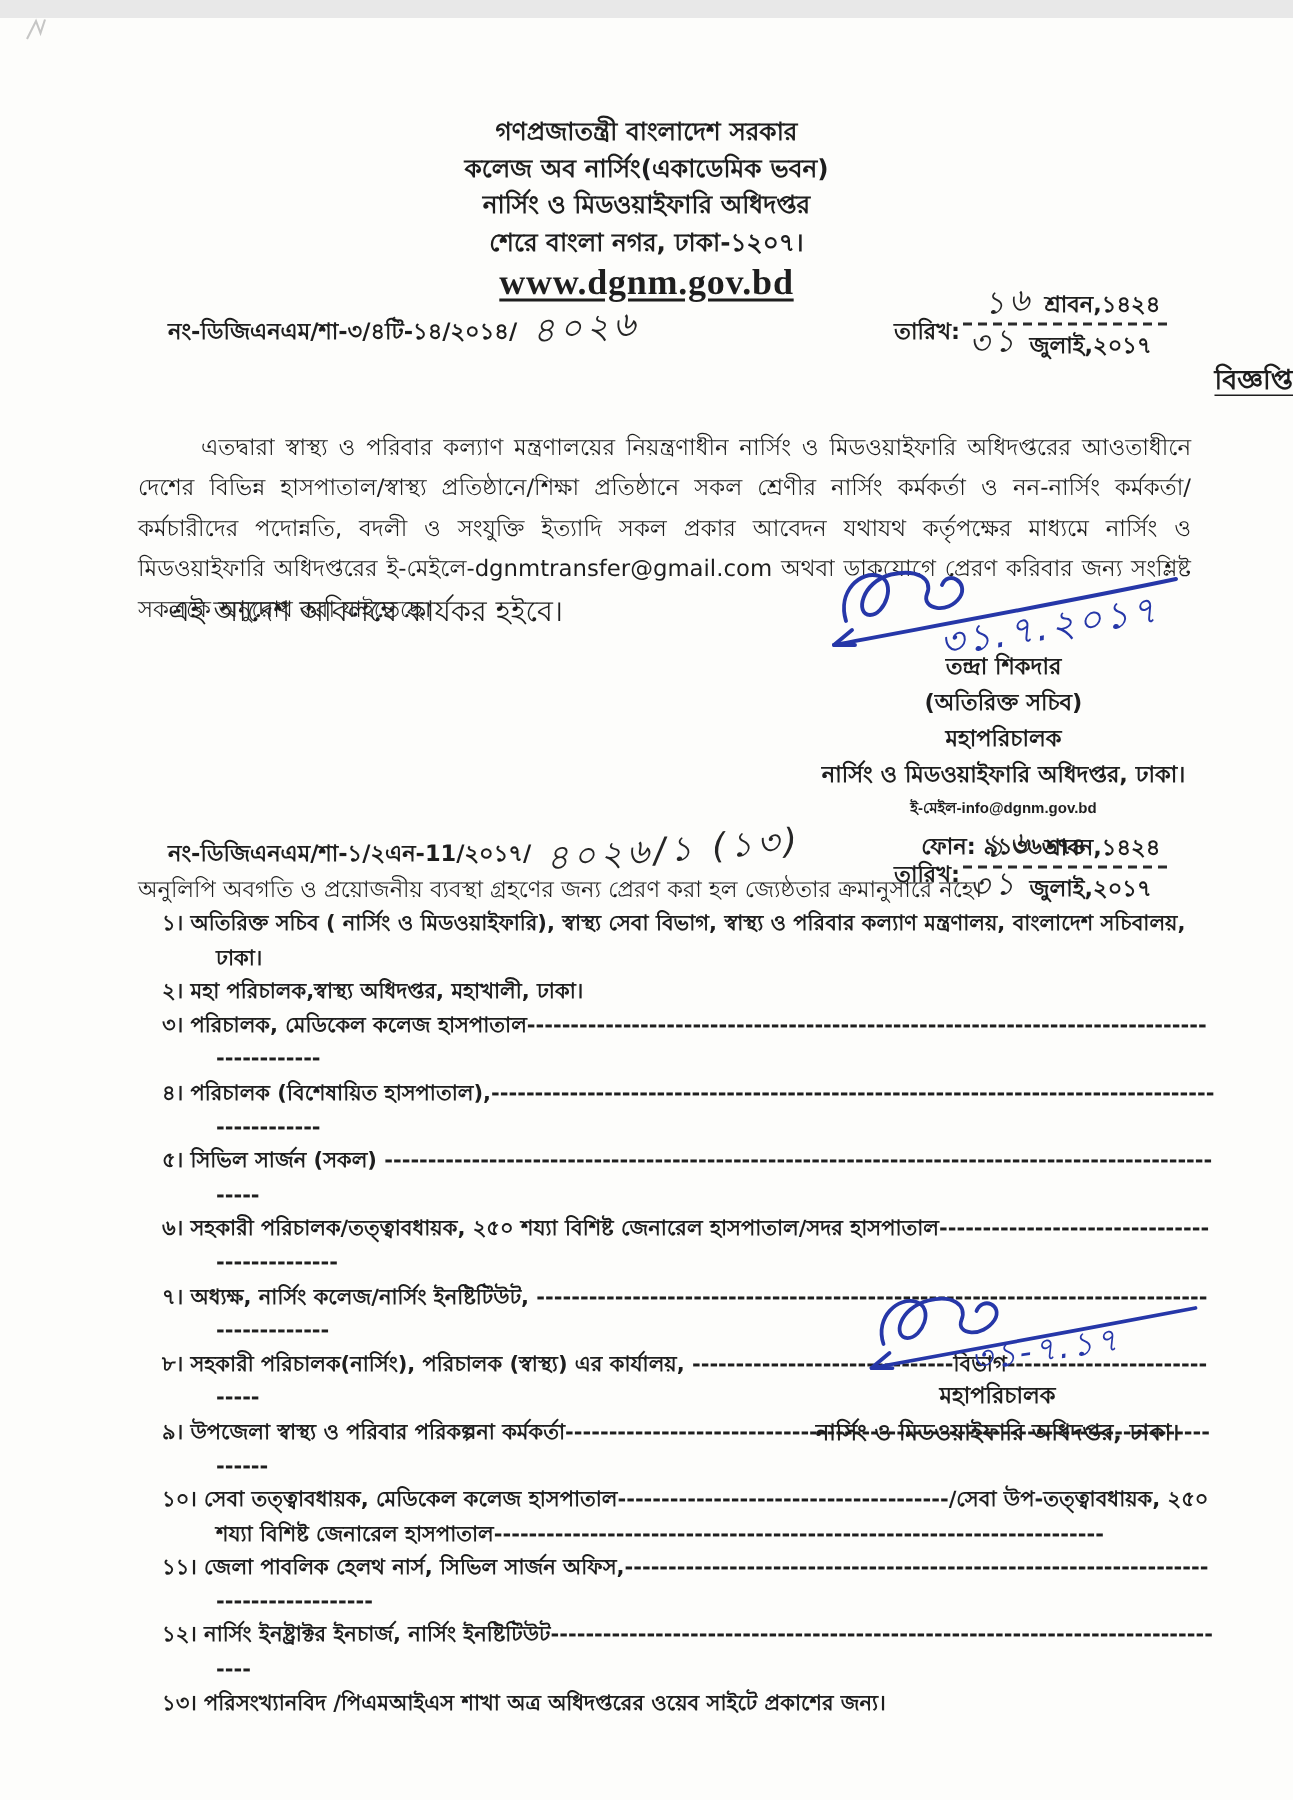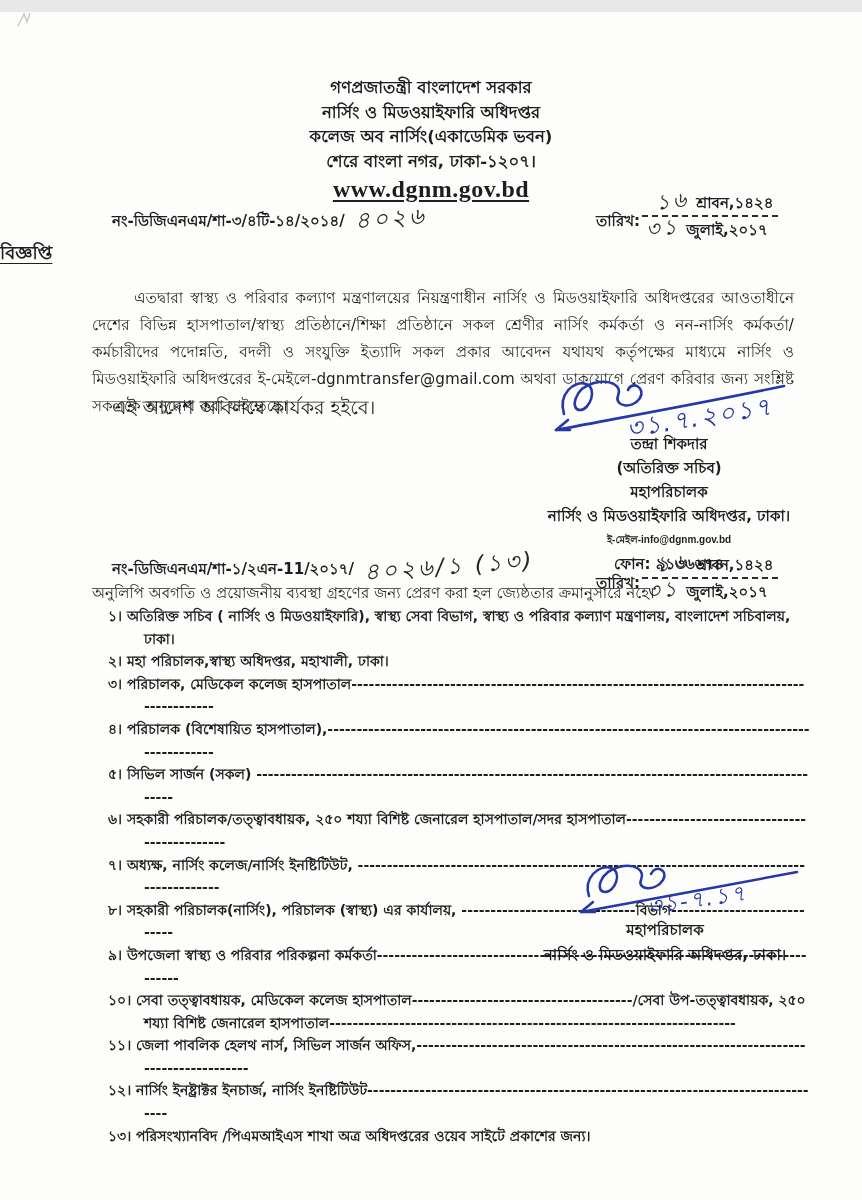--- a/index.html
+++ b/index.html
@@ -23,21 +23,21 @@
   
   .date-block{position:absolute;display:flex;align-items:center;font-size:15px;font-weight:600;}
   .date-block1{top:178px;left:596px;}
   .date-block2{top:540px;left:596px;}
   .date-label{margin-right:2px;align-self:center;padding-top:12px;}
   .date-stack{display:inline-flex;flex-direction:column;}
   .dl{padding:0 4px;white-space:nowrap;line-height:22px;}
   .dl-top{border-bottom:2px dashed #2b2b2b;padding-left:14px;padding-bottom:1px;}
   .hw-day{font-size:21px;transform:rotate(-6deg);margin-right:7px;letter-spacing:3px;font-weight:500;}
   
-  .notice-title{position:absolute;top:227px;left:0;right:0;text-align:left;
+  .notice-title{position:absolute;top:227px;left:0;right:0;text-align:right;
     font-size:18px;font-weight:bold;text-decoration:underline;text-underline-offset:4px;}
   .body-para{position:absolute;top:258px;left:92px;width:702px;
     font-size:15.2px;line-height:27px;text-align:justify;text-indent:42px;font-weight:500;}
   .effective{position:absolute;top:381px;left:112px;font-size:19px;font-weight:500;}
   .sig1{position:absolute;top:362px;left:548px;width:270px;height:70px;}
   .sig2{position:absolute;top:848px;left:575px;width:250px;height:62px;}
   .sig-svg{position:absolute;top:0;left:0;}
   .hw-sigdate{position:absolute;font-style:italic;color:#2637a8;font-weight:500;
     letter-spacing:2px;white-space:nowrap;}
   .sig1 .hw-sigdate{top:24px;left:78px;font-size:25px;transform:rotate(-9deg);}
@@ -59,22 +59,22 @@
 <body>
 
 <div class="page">
 
   <svg class="artifact" viewBox="0 0 22 16">
     <path d="M2,14 L8,2 L11,10 L14,1" stroke="#9a9a9a" stroke-width="1.4" fill="none"></path>
   </svg>
 
   <header class="letterhead">
     <div>গণপ্রজাতন্ত্রী বাংলাদেশ সরকার</div>
+    <div>কলেজ অব নার্সিং(একাডেমিক ভবন)</div>
     <div>নার্সিং ও মিডওয়াইফারি অধিদপ্তর</div>
-    <div>কলেজ অব নার্সিং(একাডেমিক ভবন)</div>
     <div>শেরে বাংলা নগর, ঢাকা-১২০৭।</div>
     <div class="website">www.dgnm.gov.bd</div>
   </header>
 
   <div class="ref-row ref-row1">
     <span>নং-ডিজিএনএম/শা-৩/৪টি-১৪/২০১৪/</span><span class="hw hw-ref">৪০২৬</span>
   </div>
 
   <div class="date-block date-block1">
     <span class="date-label">তারিখ:</span>

